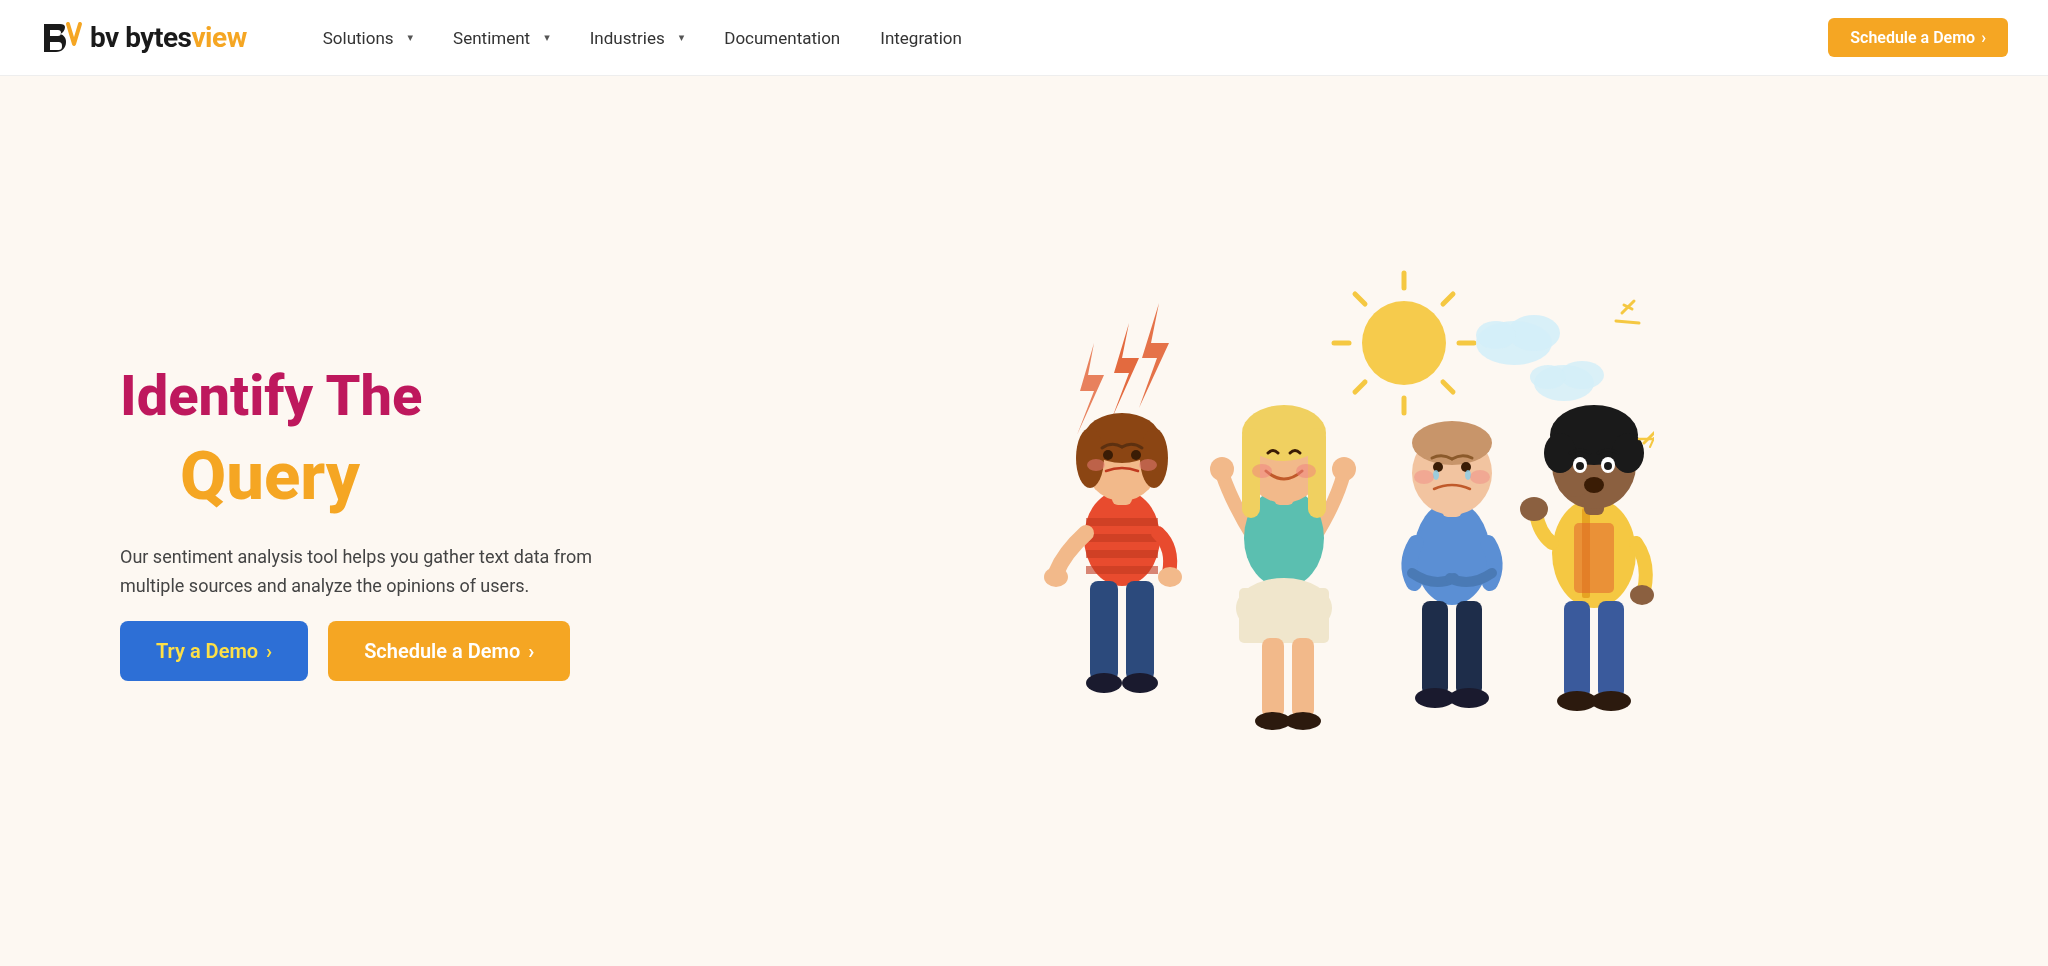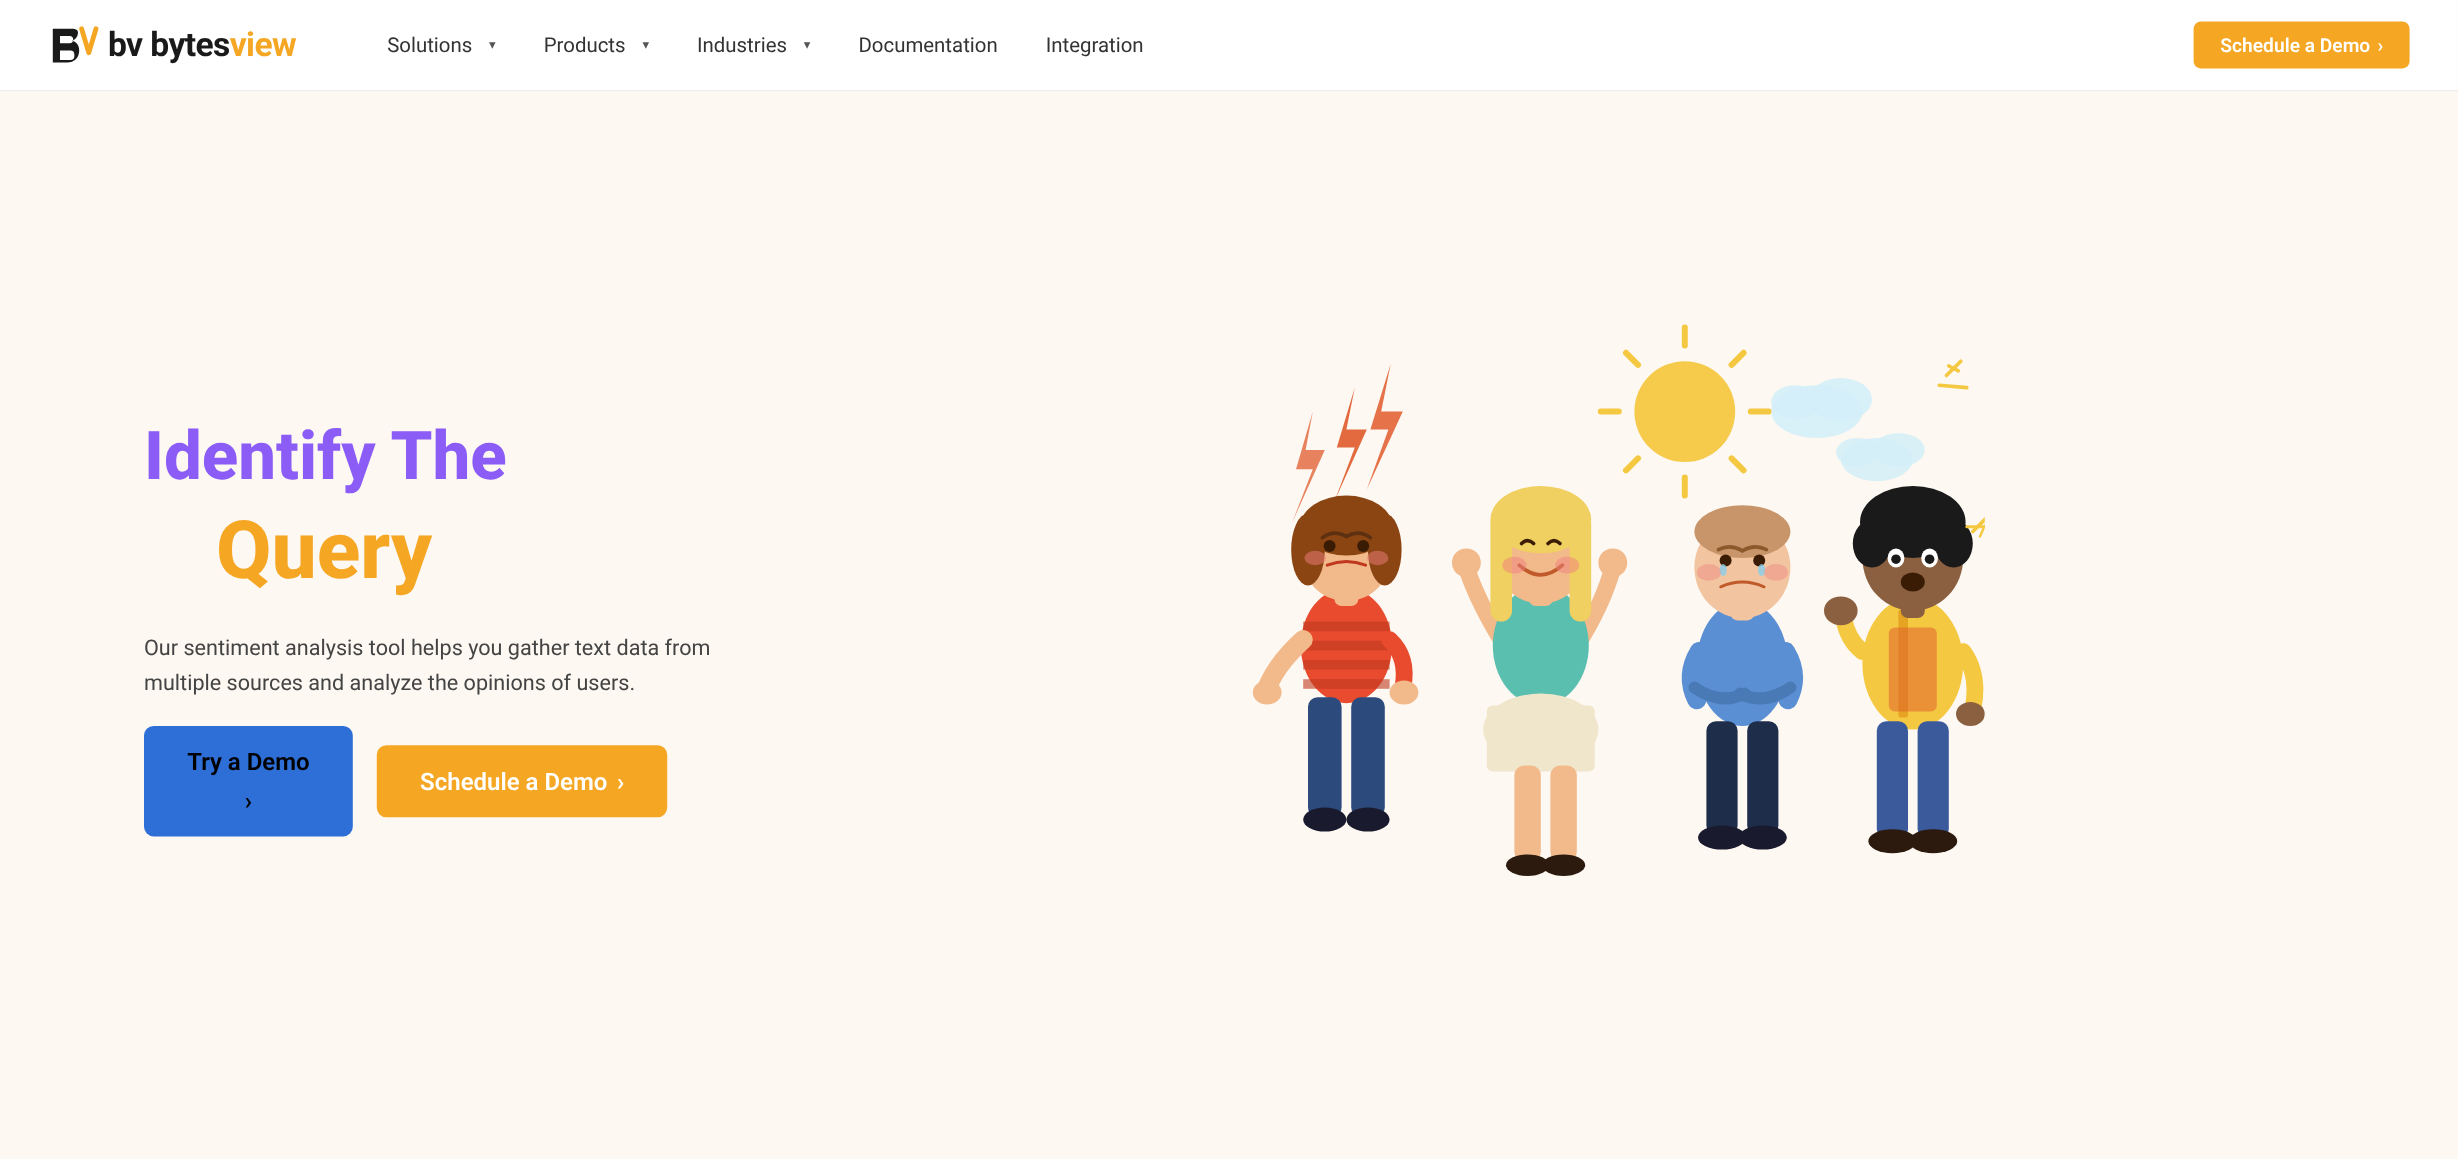--- a/index.html
+++ b/index.html
@@ -98,21 +98,21 @@
       background-color: #fdf8f2;
       position: relative;
     }
     .hero-content {
       flex: 0 0 560px;
       max-width: 560px;
     }
     .hero-title {
       font-size: 56px;
       font-weight: 800;
-      color: #8b5cf6;
+      color: #be185d;
       line-height: 1.15;
       margin-bottom: 10px;
     }
     .hero-title-highlight {
       font-size: 67px;
       font-weight: 800;
       color: #f5a623;
       line-height: 1.15;
       margin-bottom: 28px;
       display: block;
@@ -125,32 +125,31 @@
       margin-bottom: 20px;
       max-width: 500px;
     }
     .hero-buttons {
       display: flex;
       gap: 20px;
       align-items: center;
     }
     .btn-try {
       background-color: #2d6fd6;
-      color: #000000;
+      color: #fde047;
       border: none;
       border-radius: 8px;
       padding: 18px 36px;
       font-size: 20px;
       font-weight: 600;
       cursor: pointer;
       display: flex;
       align-items: center;
       gap: 8px;
       font-family: inherit;
-      flex-direction: column;
     }
     .btn-schedule {
       background-color: #f5a623;
       color: #fff;
       border: none;
       border-radius: 8px;
       padding: 18px 36px;
       font-size: 20px;
       font-weight: 600;
       cursor: pointer;
@@ -190,21 +189,21 @@
       <span class="logo-bytes">bv bytes</span><span class="logo-view">view</span>
     </span>
   </a>
 
   <div class="nav-links">
     <button class="nav-item">
       <span>Solutions</span>
       <span class="nav-chevron">▾</span>
     </button>
     <button class="nav-item">
-      <span>Products</span>
+      <span>Sentiment</span>
       <span class="nav-chevron">▾</span>
     </button>
     <button class="nav-item">
       <span>Industries</span>
       <span class="nav-chevron">▾</span>
     </button>
     <button class="nav-item">
       <span>Documentation</span>
     </button>
     <button class="nav-item">

